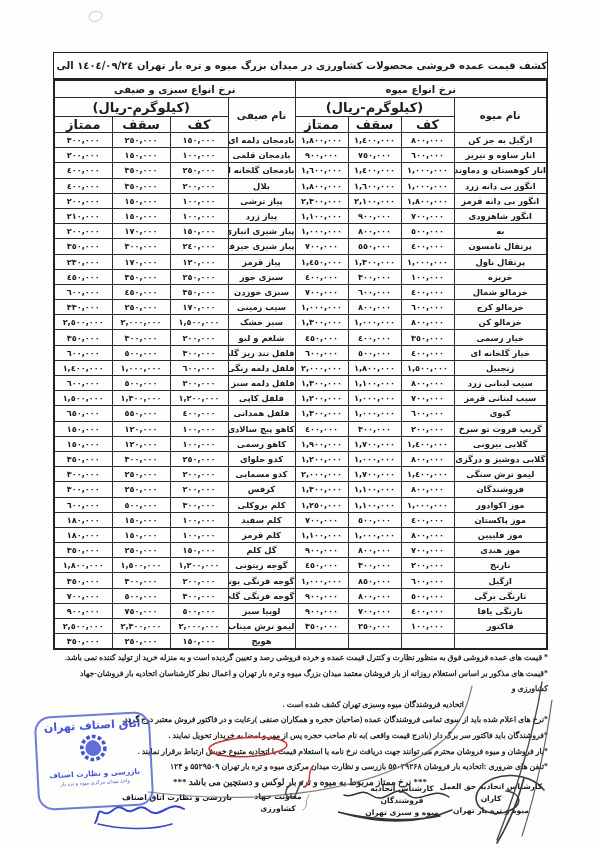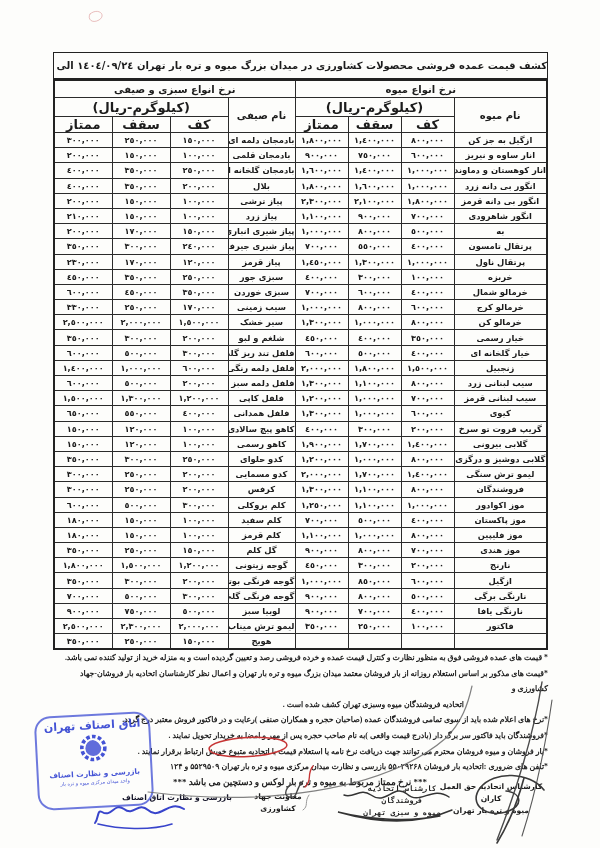--- a/index.html
+++ b/index.html
@@ -21,21 +21,21 @@
   td.name-cell{font-size:8.4px;height:14.2px;}
   td.num-cell{font-size:8.2px;height:14.2px;letter-spacing:-0.2px;}
   
   .foots{position:absolute;top:650px;right:52px;width:496px;font-size:7.8px;
          font-weight:bold;line-height:15.6px;text-align:right;color:#222;font-family:Liberation Serif, serif;}
   .foots .indent{padding-right:84px;}
   .foots .star-line{text-align:center;font-size:9px;letter-spacing:0;}
   
   .sig{position:absolute;text-align:center;font-size:7.6px;font-weight:bold;line-height:12px;}
   #sig-1{left:432px;top:781px;width:118px;}
-  #sig-2{left:348px;top:783px;width:108px;font-family:Liberation Mono, monospace;}
+  #sig-2{left:348px;top:783px;width:108px;}
   #sig-3{left:236px;top:791px;width:84px;}
   #sig-4{left:114px;top:792px;width:126px;color:#141428;}
   
   .stamp{position:absolute;left:36px;top:714px;width:116px;height:94px;
          border:2.5px solid rgba(43,60,208,0.78);border-radius:16px;
          transform:rotate(-3deg);color:#2b3cd0;text-align:center;opacity:0.88;
          padding-top:3px;box-sizing:border-box;background:transparent;}
   .stamp .t1{font-size:11px;font-weight:bold;}
   .stamp .t2{font-size:7.5px;font-weight:bold;margin-top:1px;}
   .stamp .t3{font-size:5px;margin-top:1px;}

